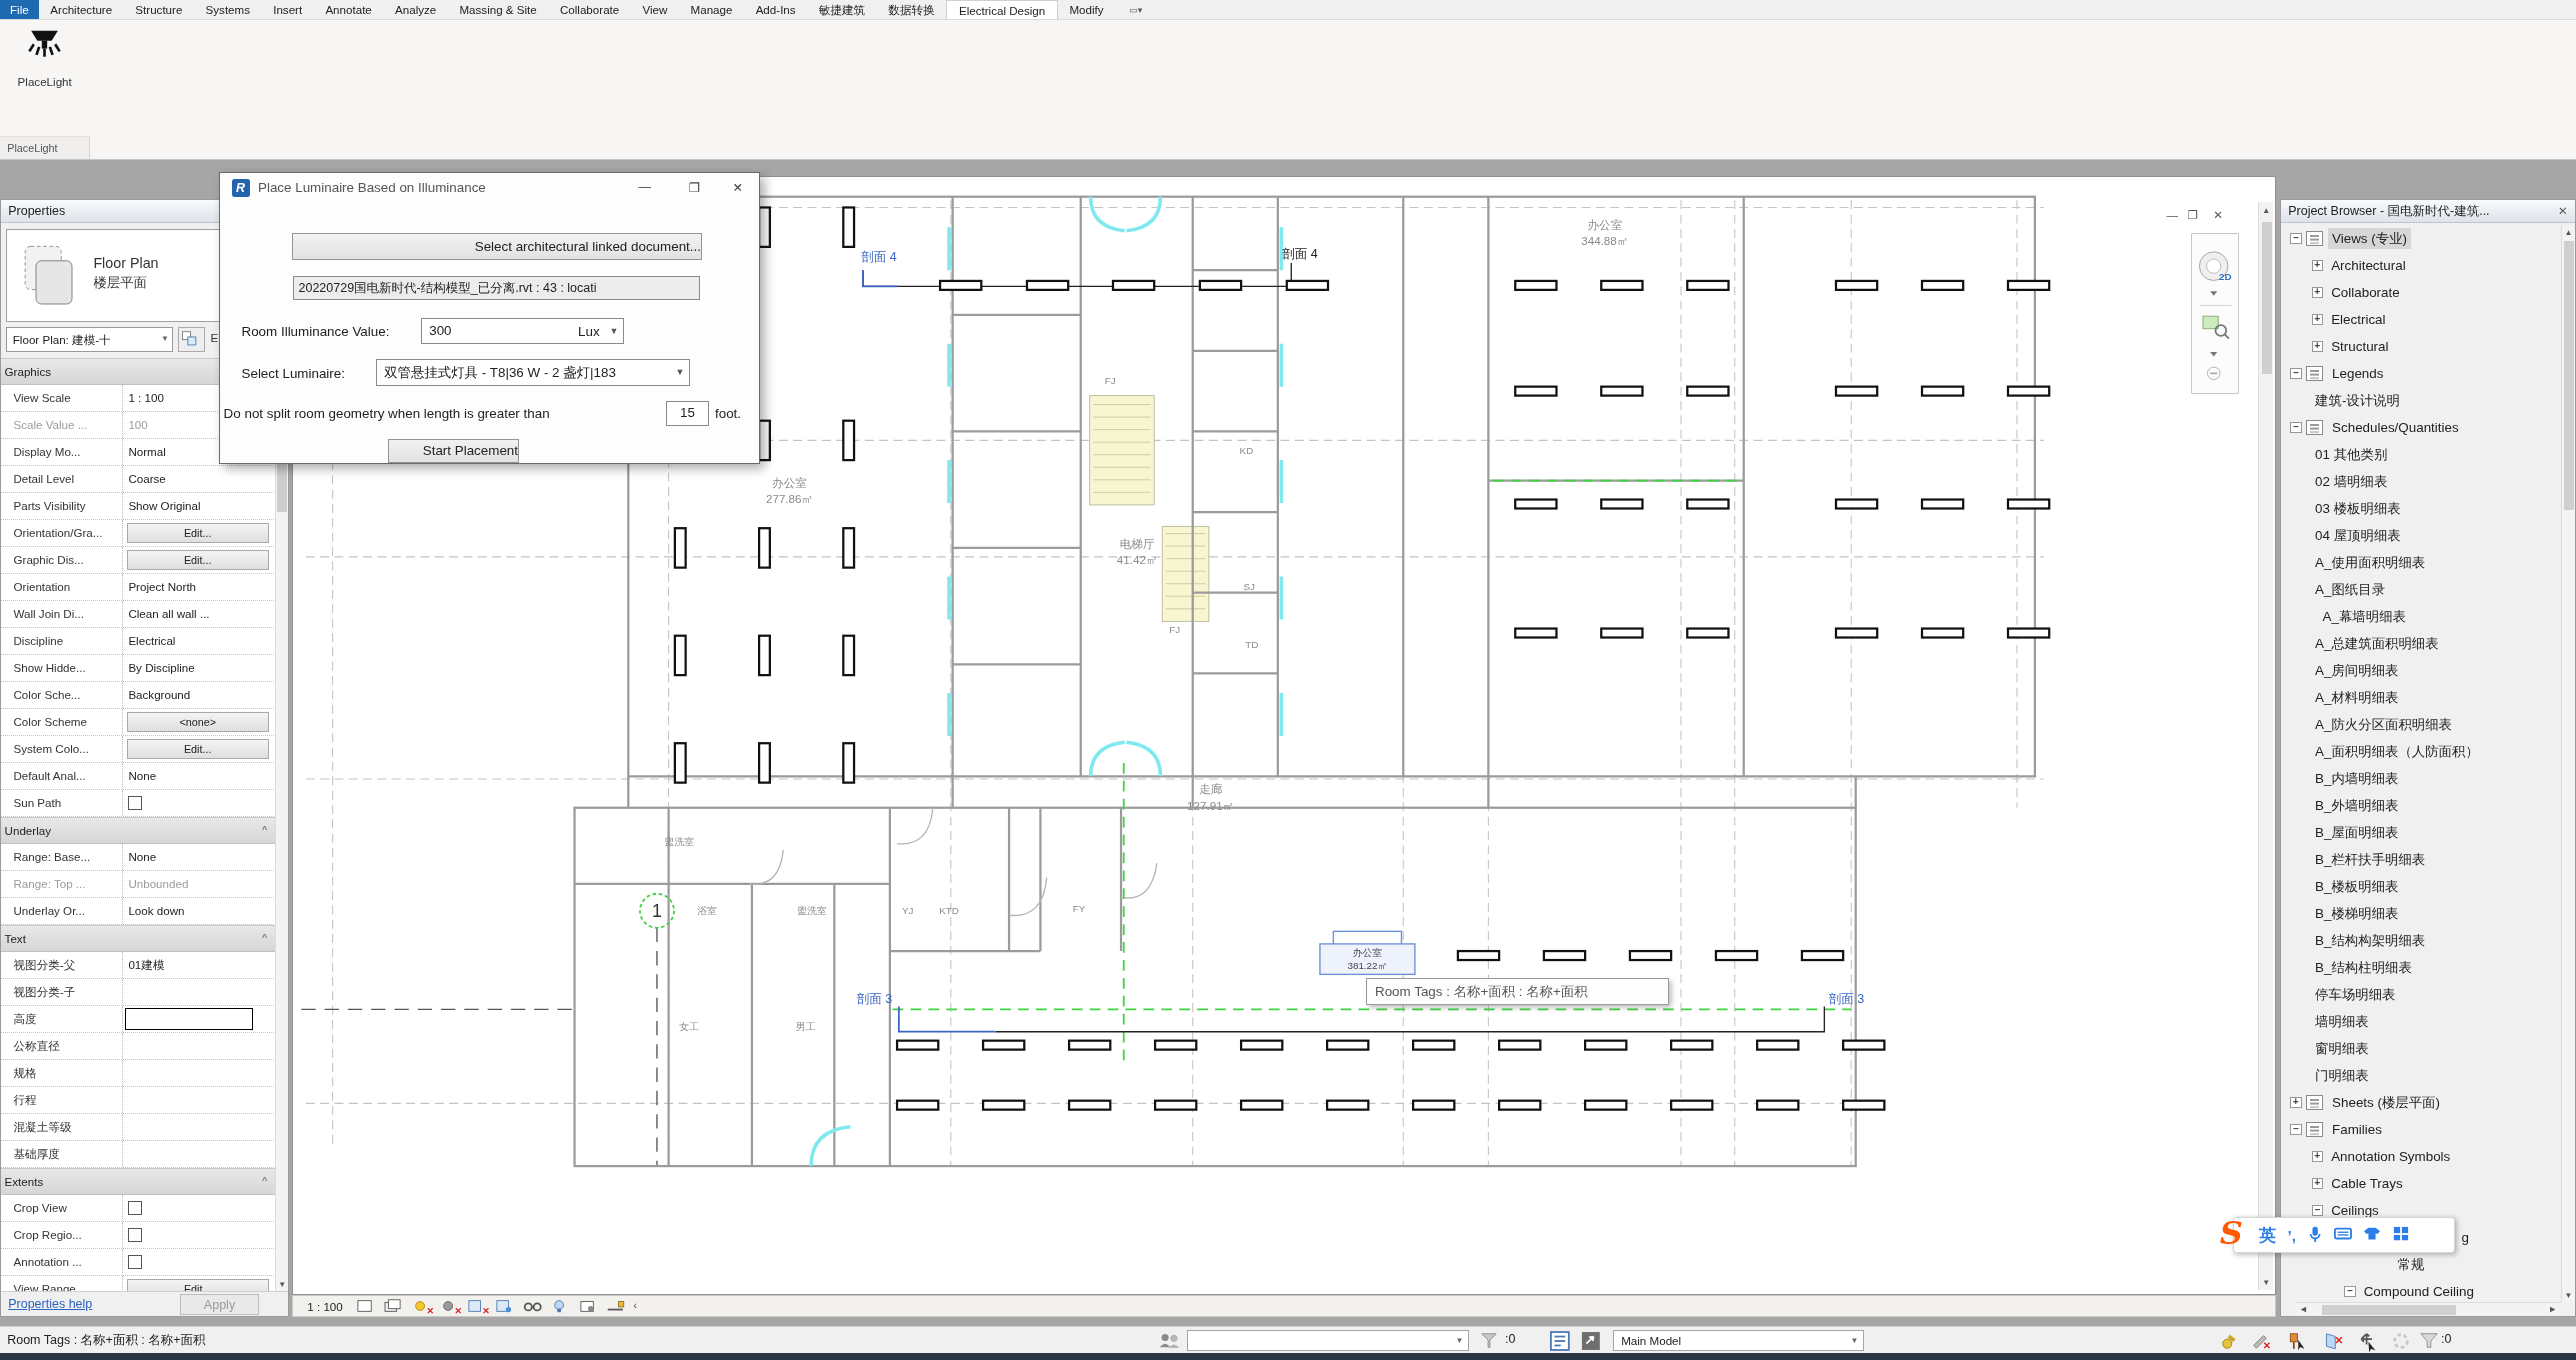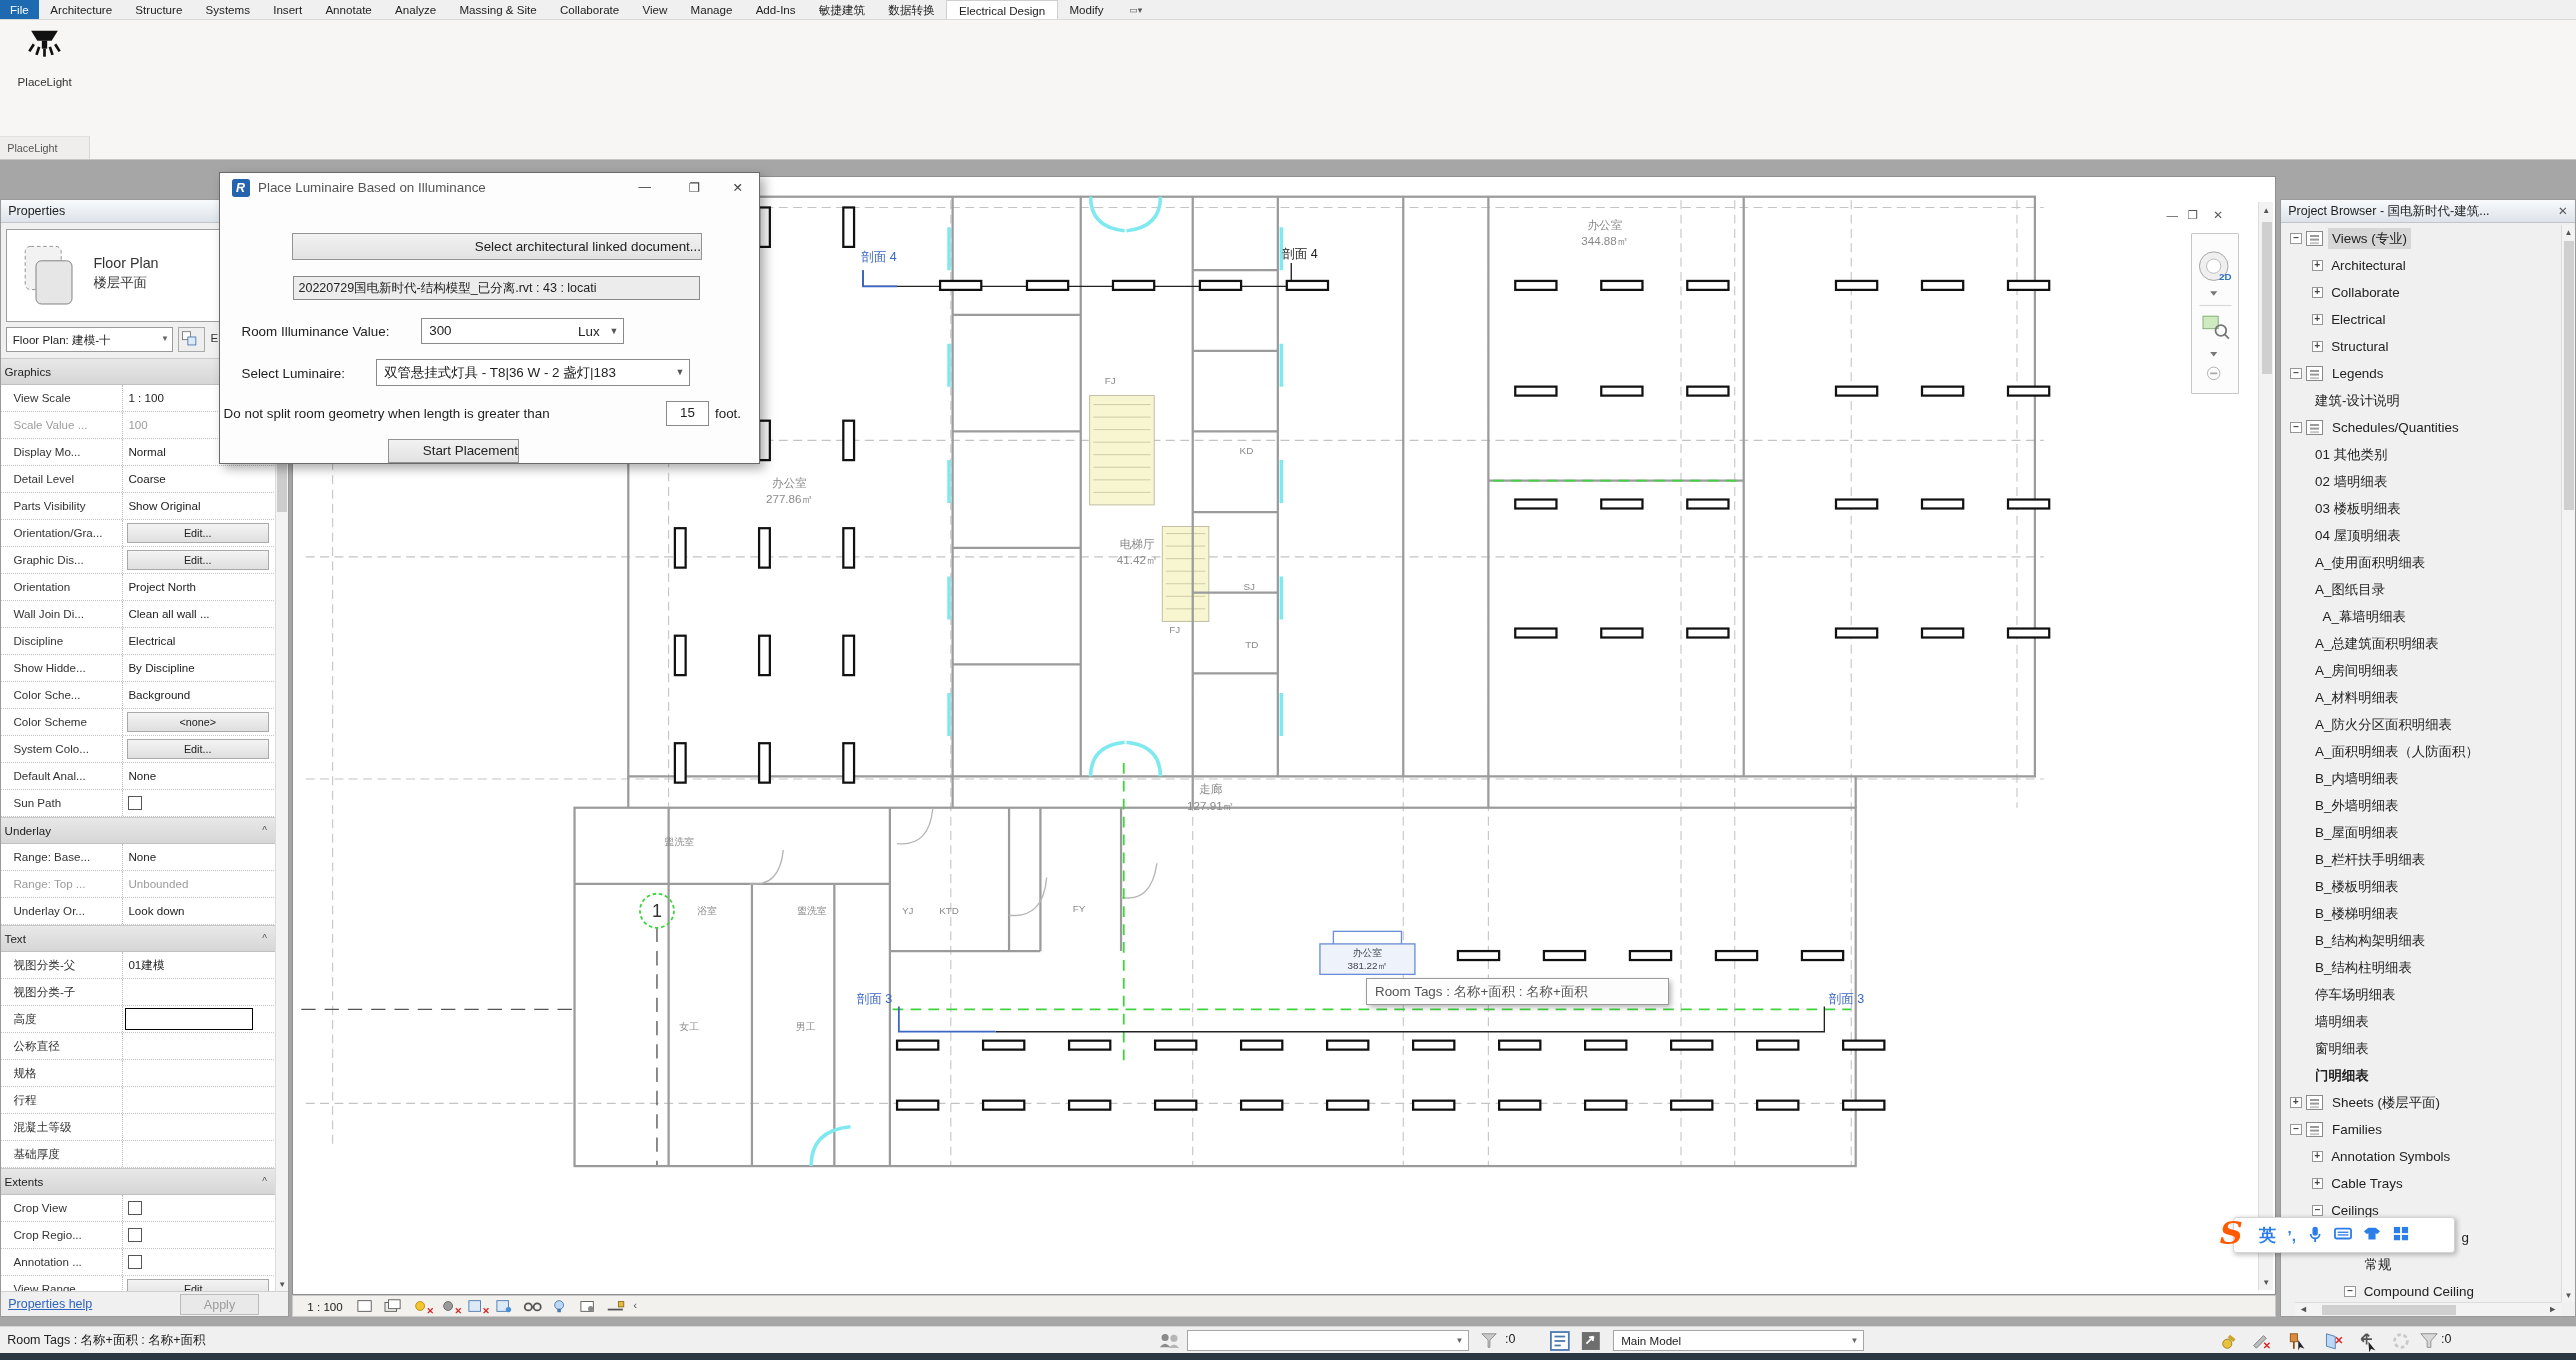--- a/index.html
+++ b/index.html
@@ -778,21 +778,21 @@
       </div>
       <div class="trow" style="padding-left: 30.5px;">
         <span class="tl">停车场明细表</span>
       </div>
       <div class="trow" style="padding-left: 30.5px;">
         <span class="tl">墙明细表</span>
       </div>
       <div class="trow" style="padding-left: 30.5px;">
         <span class="tl">窗明细表</span>
       </div>
-      <div class="trow" style="padding-left: 30.5px; font-weight: bold;">
+      <div class="trow" style="padding-left: 30.5px;">
         <span class="tl">门明细表</span>
       </div>
       <div class="trow" style="padding-left: 9px;">
         <span class="exp">+</span>
         <span class="t-ico"></span>
         <span class="tl">Sheets (楼层平面)</span>
       </div>
       <div class="trow" style="padding-left: 9px;">
         <span class="exp">−</span>
         <span class="t-ico"></span>
@@ -806,21 +806,21 @@
         <span class="exp">+</span>
         <span class="tl">Cable Trays</span>
       </div>
       <div class="trow" style="padding-left: 30.5px;">
         <span class="exp">−</span>
         <span class="tl">Ceilings</span>
       </div>
       <div class="trow" style="padding-left: 177px;">
         <span class="tl">g</span>
       </div>
-      <div class="trow" style="padding-left: 80px;">
+      <div class="trow" style="padding-left: 113px;">
         <span class="tl">常规</span>
       </div>
       <div class="trow" style="padding-left: 63px;">
         <span class="exp">−</span>
         <span class="tl">Compound Ceiling</span>
       </div>
     </div>
   <div class="bscroll-v">
     <div style="padding-top:2.7px">▲</div>
     <div class="thumb"></div>

